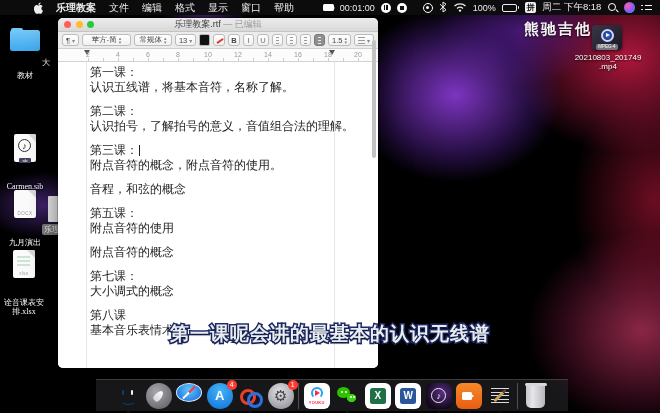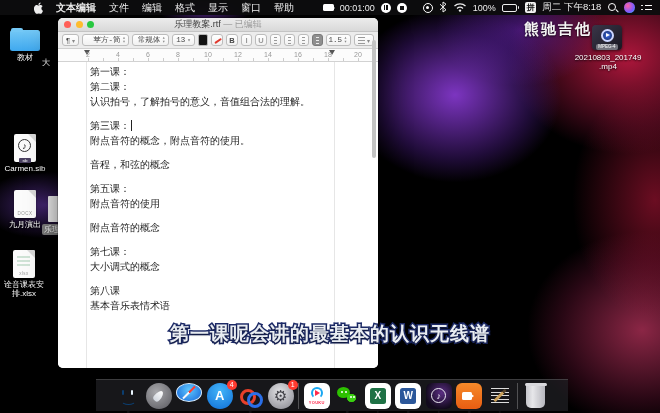--- a/index.html
+++ b/index.html
@@ -41,21 +41,21 @@
   .mag::after { content:""; position:absolute; left:7.2px; top:7.6px; width:3.5px; height:1.4px; background:#fff; transform:rotate(45deg); border-radius:1px; }
   .siri { width:11px; height:11px; border-radius:50%; background:radial-gradient(circle at 35% 35%, #ff5fa2, #7b5bff 60%, #30c8ff); }
   .listic { display:flex; flex-direction:column; gap:2.5px; }
   .listic .row { display:flex; align-items:center; gap:2px; }
   .listic .d { width:1.6px; height:1.6px; background:#fff; border-radius:50%; }
   .listic .b { width:7px; height:1.6px; background:#fff; }
 
   
   .dicons { position:absolute; inset:0; z-index:1; }
   .dicon { position:absolute; width:44px; text-align:center; color:#fff; font-size:8px; }
-  .dicon .lbl { margin-top:2px; text-shadow:0 1px 2px #000, 0 0 2px #000; line-height:9px; }
+  .dicon .lbl { margin-top:20px; text-shadow:0 1px 2px #000, 0 0 2px #000; line-height:9px;font-family:Liberation Serif, serif; }
   .folder { width:30px; height:21px; margin:4px auto 0; background:linear-gradient(#74c8f6,#3fa9ef); border-radius:2.5px; position:relative; }
   .folder::before { content:""; position:absolute; top:-2.5px; left:1px; width:12px; height:4px; background:#74c8f6; border-radius:2px 2px 0 0; }
   .page { width:22px; height:28px; margin:0 auto; background:#fbfbfb; border-radius:2px; position:relative; box-shadow:0 1px 2px rgba(0,0,0,.5); }
   .page::after { content:""; position:absolute; top:0; right:0; border:4px solid transparent; border-top-color:#d9d9d9; border-right-color:#d9d9d9; border-radius:0 2px 0 2px; }
   .page .ext { position:absolute; bottom:2px; left:0; right:0; font-size:4.5px; color:#999; letter-spacing:.5px; }
   .page .clef { position:absolute; top:5px; left:4px; width:13px; height:13px; border:1px solid #333; border-radius:50%; color:#222; font-size:9px; line-height:12px; }
   .page .sibtag { position:absolute; bottom:-1px; left:5px; right:5px; background:#4a4060; color:#fff; font-size:4px; border-radius:1px; line-height:5px; }
   .page .xgrid { position:absolute; top:6px; left:4px; width:13px; height:10px;
      background:repeating-linear-gradient(180deg,#cfe3d6 0 2px,transparent 2px 4px); }
   .hidden-label-da { position:absolute; left:42px; top:57px; color:#fff; font-size:8px; text-shadow:0 1px 2px #000; z-index:1; }
@@ -77,38 +77,38 @@
     border-radius:5px; overflow:hidden; background:#fff; box-shadow:0 14px 30px rgba(0,0,0,.6), 0 0 0 .5px rgba(0,0,0,.4); }
   .titlebar { height:14px; background:linear-gradient(#ececec,#d9d9d9); border-bottom:1px solid #c4c4c4; position:relative; display:flex; align-items:center; }
   .lights { display:flex; gap:4.5px; margin-left:6px; z-index:1; }
   .light { width:7px; height:7px; border-radius:50%; }
   .l-red{background:#ff5f57;} .l-yel{background:#febc2e;} .l-grn{background:#28c840;}
   .wtitle { position:absolute; left:0; right:0; text-align:center; font-size:9px; color:#3c3c3c; }
   .wtitle .suffix { color:#9a9a9a; }
   .toolbar { height:17px; background:#ececec; border-bottom:1px solid #cfcfcf; display:flex; align-items:center; gap:3px; padding:0 4px; }
   .tbtn { height:12px; background:linear-gradient(#ffffff,#f1f1f1); border:1px solid #bcbcbc; border-radius:3px;
     font-size:7.5px; color:#444; display:flex; align-items:center; justify-content:center; gap:2px; padding:0 3px; white-space:nowrap; }
-  .tsel { justify-content:flex-end;font-family:Liberation Mono, monospace; }
+  .tsel { justify-content:center; }
   .stepper { color:#888; font-size:5px; line-height:4px; display:flex; flex-direction:column; }
   .carrow { color:#888; font-size:6px; }
   .colorwell { width:13px; height:12px; border:1px solid #b5b5b5; border-radius:2px; background:#111; }
   .penbtn { position:relative; width:13px; }
   .penbtn::after { content:""; position:absolute; left:2px; top:5px; width:8px; height:1.6px; background:#e03a2f; transform:rotate(-35deg); border-radius:1px; }
   .biu { width:12px; font-weight:bold; }
   .alignbtn { width:11px; }
   .alignbtn .bars { width:7px; height:7px; background:repeating-linear-gradient(180deg,#9a9a9a 0 1px,transparent 1px 3px); }
   .align-dark { background:#8f8f8f; border-color:#7a7a7a; }
   .align-dark .bars { background:repeating-linear-gradient(180deg,#ececec 0 1px,transparent 1px 3px); }
   .ruler { height:13px; background:#fcfcfc; border-bottom:1px solid #d2d2d2; position:relative; font-size:7px; color:#999; }
   .ruler::before { content:""; position:absolute; left:30px; bottom:0; width:276px; height:3px;
     background:repeating-linear-gradient(90deg,#ccc 0 1px,transparent 1px 15px); }
   .rnum { position:absolute; top:2px; transform:translateX(-50%); }
   .rmark { position:absolute; top:1px; width:0; height:0; border:3px solid transparent; border-top:5px solid #555; }
-  .content { position:relative; height:306px; background:#fff; font-size:10px; color:#1d1d1d;
-    padding:3px 0 0 32px; overflow:hidden;font-family:Liberation Mono, monospace; }
+  .content { position:relative; height:306px; background:#fff; font-size:12px; color:#1d1d1d;
+    padding:3px 0 0 32px; overflow:hidden; }
   .guide { position:absolute; top:0; bottom:0; width:1px; background:#e6e6e6; }
   .doc-line { height:15px; line-height:15px; white-space:nowrap; }
   .doc-line.gap { margin-bottom:9px; }
   .caret { display:inline-block; width:1.2px; height:11px; background:#222; margin-left:1px; vertical-align:-2px; }
   .scrollbar { position:absolute; right:2px; top:22px; width:4px; height:118px; background:#c3c3c3; border-radius:2px; }
 
   
   .subtitle { position:absolute; z-index:6; left:0; right:0; top:321px; text-align:center;
     font-size:19px; font-weight:bold; letter-spacing:1px; color:#e9edf2;
     -webkit-text-stroke:3px #1d2b69; paint-order:stroke fill; text-shadow:0 1px 2px rgba(0,0,0,.55); }
@@ -163,21 +163,21 @@
 
 <div class="screen">
 
   <header class="menubar">
     <span class="apple">
       <svg width="10" height="12" viewBox="0 0 10 12">
           <path fill="#ededed" d="M7.4 6.3c0-1.4 1.1-2 1.2-2.1-.7-1-1.7-1.1-2-1.1-.9-.1-1.7.5-2.1.5-.4 0-1.1-.5-1.8-.5C1.8 3.1.9 3.7.4 4.7c-1 1.7-.3 4.3.7 5.7.5.7 1 1.4 1.8 1.4.7 0 1-.4 1.8-.4s1.1.4 1.8.4c.8 0 1.3-.7 1.7-1.4.6-.8.8-1.6.8-1.6s-1.6-.6-1.6-2.5zM6 2.2c.4-.5.6-1.1.6-1.7-.6 0-1.2.4-1.6.8-.3.4-.6 1-.5 1.6.6.1 1.2-.3 1.5-.7z"></path>
         </svg>
     </span>
     <nav class="menus" id="menu-items">
-        <span class="mi">文本编辑</span>
+        <span class="mi">乐理教案</span>
         <span class="mi">文件</span>
         <span class="mi">编辑</span>
         <span class="mi">格式</span>
         <span class="mi">显示</span>
         <span class="mi">窗口</span>
         <span class="mi">帮助</span>
       </nav>
     <div class="status">
       <span class="cam"></span>
       <span>00:01:00</span>
@@ -339,20 +339,21 @@
         <span class="rnum" style="left: 180px;">12</span>
         <span class="rnum" style="left: 210px;">14</span>
         <span class="rnum" style="left: 240px;">16</span>
         <span class="rnum" style="left: 270px;">18</span>
         <span class="rnum" style="left: 300px;">20</span>
       </div>
     <div class="content" id="doc-content">
       <div class="guide" style="left:28px"></div>
       <div class="guide" style="left:276px"></div>
     <div class="doc-line"><span>第一课：</span></div>
+        <div class="doc-line gap"><span>认识五线谱，将基本音符，名称了解。</span></div>
         <div class="doc-line"><span>第二课：</span></div>
         <div class="doc-line gap"><span>认识拍号，了解拍号的意义，音值组合法的理解。</span></div>
         <div class="doc-line"><span>第三课：</span><span class="caret"></span></div>
         <div class="doc-line gap"><span>附点音符的概念，附点音符的使用。</span></div>
         <div class="doc-line gap"><span>音程，和弦的概念</span></div>
         <div class="doc-line"><span>第五课：</span></div>
         <div class="doc-line gap"><span>附点音符的使用</span></div>
         <div class="doc-line gap"><span>附点音符的概念</span></div>
         <div class="doc-line"><span>第七课：</span></div>
         <div class="doc-line gap"><span>大小调式的概念</span></div>

